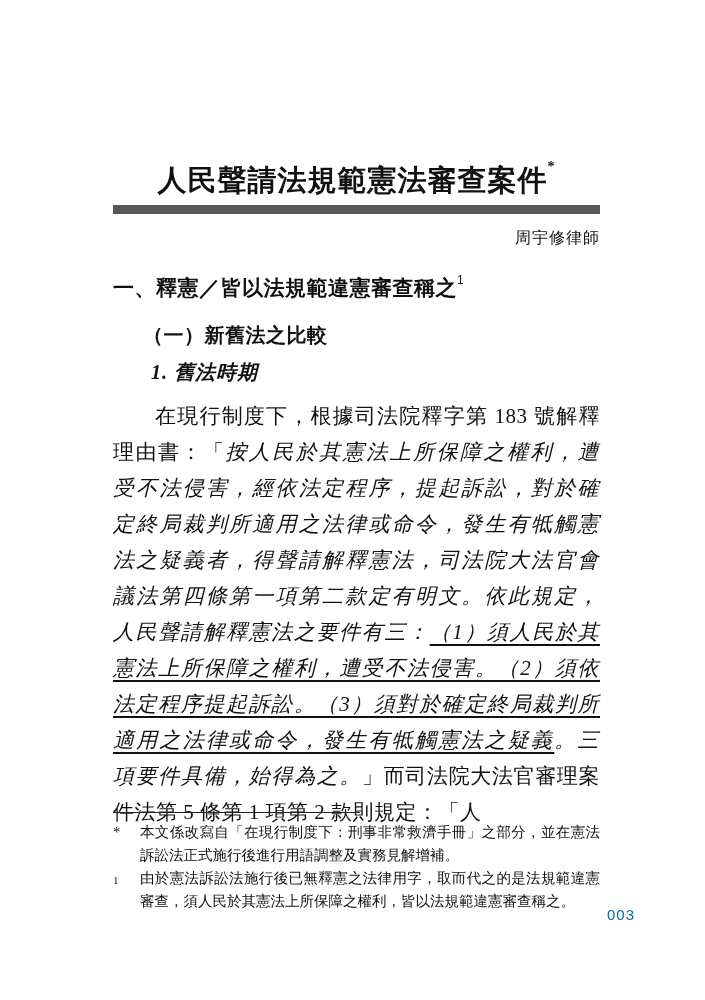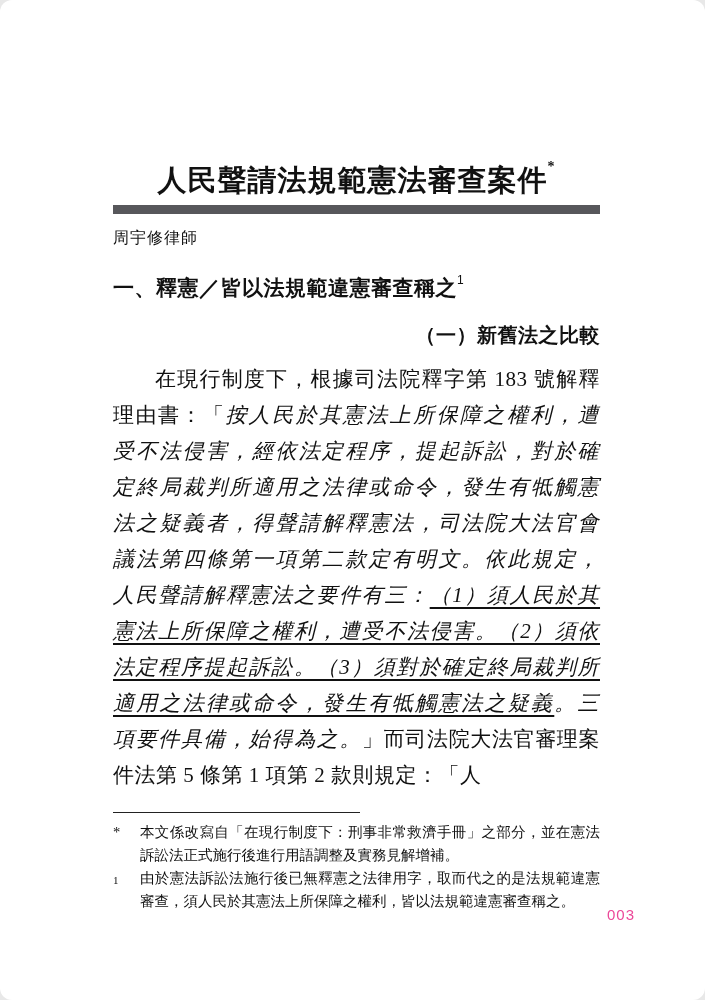--- a/index.html
+++ b/index.html
@@ -8,21 +8,20 @@
     background: #e8e8e8;
   }
   .page {
     position: relative;
     width: 705px;
     height: 1000px;
     background: #ffffff;
     color: #111111;
     font-family: "Liberation Serif", "DejaVu Serif", serif;
     overflow: hidden;
-    border-radius: 12px;
   }
   .content {
     position: absolute;
     left: 113px;
     width: 487px;
     top: 0;
   }
   .doc-title {
     margin: 160px 0 0 0;
     text-align: center;
@@ -35,20 +34,21 @@
     font-size: 14px;
     vertical-align: top;
     line-height: 1;
   }
   .title-bar {
     height: 9px;
     background: #57575b;
     margin-top: 5px;
   }
   .author-line {
+    text-align: right;
     font-size: 16px;
     margin-top: 14px;
     letter-spacing: 1px;
   }
   .section-heading {
     font-family: "Liberation Sans", "DejaVu Sans", sans-serif;
     font-size: 21px;
     font-weight: bold;
     margin: 25px 0 0 0;
     letter-spacing: 0.5px;
@@ -58,21 +58,20 @@
     vertical-align: top;
     line-height: 1;
     font-weight: normal;
   }
   .sub-heading {
     font-family: "Liberation Sans", "DejaVu Sans", sans-serif;
     font-size: 20px;
     font-weight: bold;
     margin: 20px 0 0 30px;
     letter-spacing: 0.5px;
-    text-align: right;
   }
   .body-para {
     font-size: 21px;
     line-height: 36px;
     text-align: justify;
     text-justify: inter-character;
     text-indent: 2em;
     margin: 12px 0 0 0;
     letter-spacing: 0.5px;
   }
@@ -118,41 +117,42 @@
     font-size: 11px;
     padding-top: 2px;
   }
   .footnote-text { flex: 1; }
   .page-number {
     position: absolute;
     right: 70px;
     top: 906px;
     font-family: "Liberation Sans", "DejaVu Sans", sans-serif;
     font-size: 15px;
-    color: #ec4899;
+    color: #0369a1;
     letter-spacing: 1px;
   }
 </style>
 </head>
 <body>
 
 <div class="page">
   <div class="content">
 
     <h1 class="doc-title"><span>人民聲請法規範憲法審查案件</span><sup>*</sup></h1>
 
     <div class="title-bar"></div>
 
     <div class="author-line">周宇修律師</div>
 
     <h2 class="section-heading"><span>一、釋憲／皆以法規範違憲審查稱之</span><sup>1</sup></h2>
 
     <h3 class="sub-heading">（一）新舊法之比較</h3>
 
 
+    <div class="numbered-subhead">1. 舊法時期</div>
 
     <p class="body-para"><span class="seg-regular">在現行制度下，根據司法院釋字第 183 號解釋理由書：「</span><span class="seg-quote">按人民於其憲法上所保障之權利，遭受不法侵害，經依法定程序，提起訴訟，對於確定終局裁判所適用之法律或命令，發生有牴觸憲法之疑義者，得聲請解釋憲法，司法院大法官會議法第四條第一項第二款定有明文。依此規定，人民聲請解釋憲法之要件有三：</span><span class="seg-quote-underline">（1）須人民於其憲法上所保障之權利，遭受不法侵害。（2）須依法定程序提起訴訟。（3）須對於確定終局裁判所適用之法律或命令，發生有牴觸憲法之疑義</span><span class="seg-quote">。三項要件具備，始得為之。</span><span class="seg-regular">」而司法院大法官審理案件法第 5 條第 1 項第 2 款則規定：「人</span></p>
 
   </div>
 
   <div class="footnote-block">
     <div class="footnote-rule"></div>
     <div id="footnote-list">
         <div class="footnote-row">
           <span class="footnote-marker">*</span>

